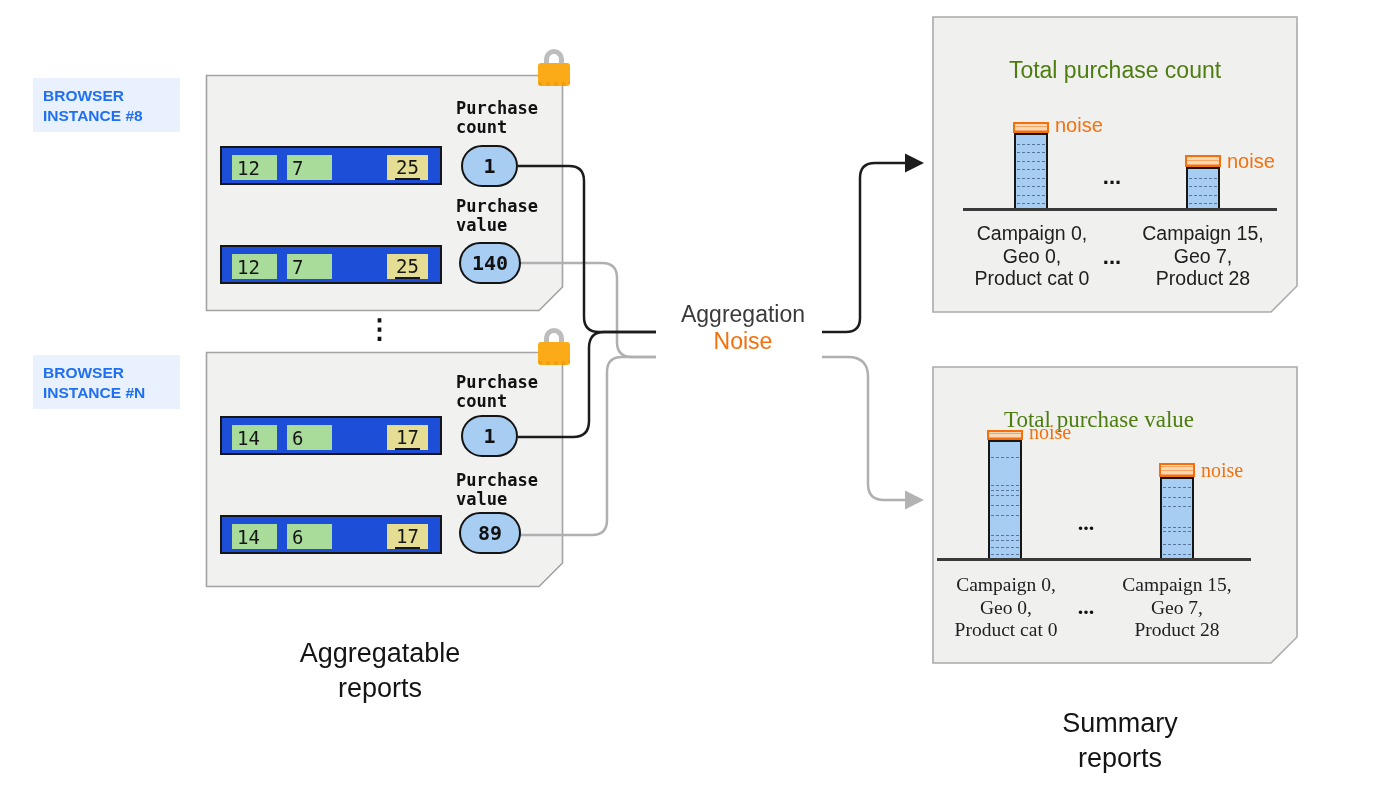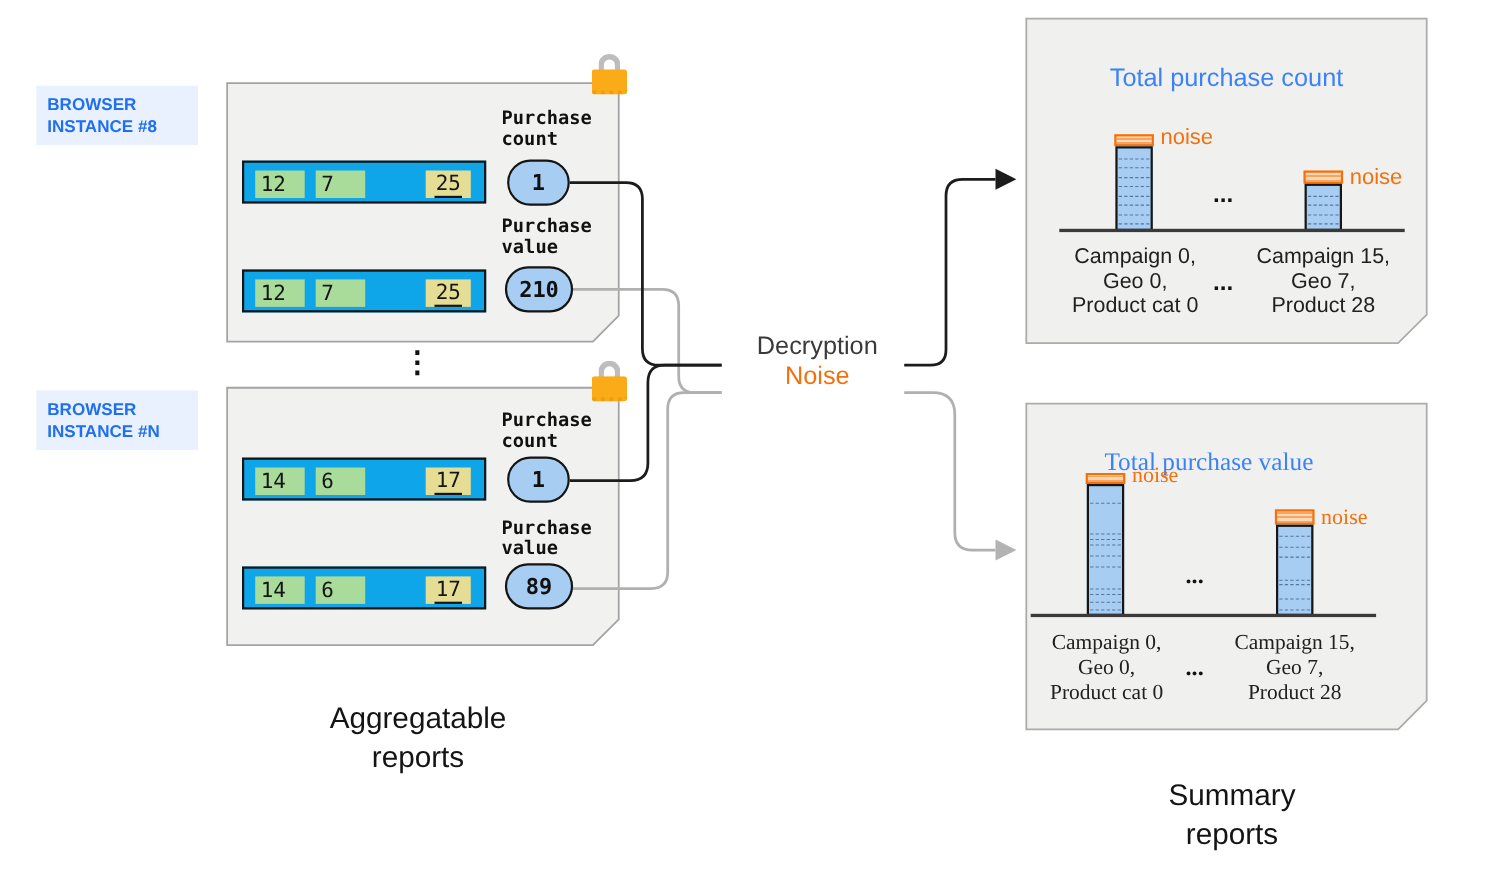--- a/index.html
+++ b/index.html
@@ -23,21 +23,21 @@
     font-family:"DejaVu Sans Mono",monospace;font-weight:bold;
     font-size:17px;line-height:19px;color:#111;width:100px;
   }
   .pill{
     background:#a7cdf2;border:2.5px solid #141414;border-radius:21px;
     display:flex;align-items:center;justify-content:center;
     font-family:"DejaVu Sans Mono",monospace;font-weight:bold;font-size:20px;color:#111;
     box-sizing:border-box;
   }
   .rowbox{
-    background:#0ea5e9;border:2.5px solid #161616;box-sizing:border-box;
+    background:#1d4ed8;border:2.5px solid #161616;box-sizing:border-box;
   }
   .cell{
     position:absolute;top:7px;height:25px;display:flex;align-items:center;
     font-family:"DejaVu Sans Mono",monospace;font-size:19px;color:#151515;
   }
   .cell.green{background:#a9db9b;padding-left:5px;}
   .cell.yellow{background:#e6dd95;justify-content:center;}
   .cell.yellow .uv{border-bottom:2.2px solid #151515;padding:0 1px;}
   
   .lock{width:32px;z-index:3;}
@@ -53,21 +53,21 @@
   .process{
     width:190px;text-align:center;font-size:23px;line-height:27px;color:#3a3a3a;z-index:2;
   }
   .process .noise-line{color:#f4700c;}
   
   .vdots{font-size:27px;line-height:32px;font-weight:bold;color:#111;width:24px;text-align:center;z-index:2;}
   
   .caption{width:200px;text-align:center;font-size:27px;line-height:35px;color:#141414;z-index:2;}
   
   .chart{z-index:1;}
-  .chart .ctitle{position:absolute;left:0;top:40px;width:100%;text-align:center;font-size:23px;color:#3b82f6;}
+  .chart .ctitle{position:absolute;left:0;top:40px;width:100%;text-align:center;font-size:23px;color:#4d7c0f;}
   .axis{position:absolute;left:30px;top:191px;width:314px;height:3px;background:#3a3a3a;}
   .bar-col{position:absolute;display:flex;flex-direction:column;align-items:center;}
   .noise-cap{
     width:36px;box-sizing:border-box;border:2.5px solid #f4700c;
     background-color:#fcd9b6;
     background-image:repeating-linear-gradient(0deg,rgba(244,112,12,.5) 0 1.5px,transparent 1.5px 4px);
   }
   .bluebar{
     width:34px;box-sizing:border-box;border:2.5px solid #161616;background:#a7cdf2;
     position:relative;overflow:hidden;
@@ -120,21 +120,21 @@
   </div>
   <div class="abs pill" style="left:255px;top:70px;width:57px;height:42px;">1</div>
   <div class="abs metric-label" style="left:250px;top:122px;">Purchase value</div>
   <div class="abs rowbox" style="left:14px;top:170px;width:222px;height:39px;">
     <div class="cell green" style="left:10px;width:40px;">12</div>
     <div class="cell green" style="left:65px;width:40px;">7</div>
     <div class="cell yellow" style="left:165px;width:41px;">
         <span class="uv">25</span>
       </div>
   </div>
-  <div class="abs pill" style="left:253px;top:167px;width:62px;height:42px;">210</div>
+  <div class="abs pill" style="left:253px;top:167px;width:62px;height:42px;">140</div>
 </div>
 
 <div class="abs vdots" style="left:366px;top:313px;">⋮</div>
 
 <div class="abs panel-content" style="left:206px;top:352px;width:357px;height:234px;">
   <div class="abs lock" style="left:332px;top:-24px;">
     <div class="shackle"></div>
     <div class="lockbody"></div>
   </div>
   <div class="abs metric-label" style="left:250px;top:21px;">Purchase count</div>
@@ -151,21 +151,21 @@
     <div class="cell green" style="left:10px;width:40px;">14</div>
     <div class="cell green" style="left:65px;width:40px;">6</div>
     <div class="cell yellow" style="left:165px;width:41px;">
         <span class="uv">17</span>
       </div>
   </div>
   <div class="abs pill" style="left:253px;top:160px;width:62px;height:42px;">89</div>
 </div>
 
 <div class="abs process" style="left:648px;top:301px;">
-  <div>Decryption</div>
+  <div>Aggregation</div>
   <div class="noise-line">Noise</div>
 </div>
 
 <div class="abs chart" style="left:933px;top:17px;width:364px;height:295px;">
   <div class="ctitle">Total purchase count</div>
   <div class="bar-col" style="left:80px;bottom:102px;">
     <div class="noise-cap" style="height: 11px;"></div>
     <div class="bluebar" style="height: 77px;">
         <div class="stripe" style="top: 9px;"></div>
         <div class="stripe" style="top: 17px;"></div>

